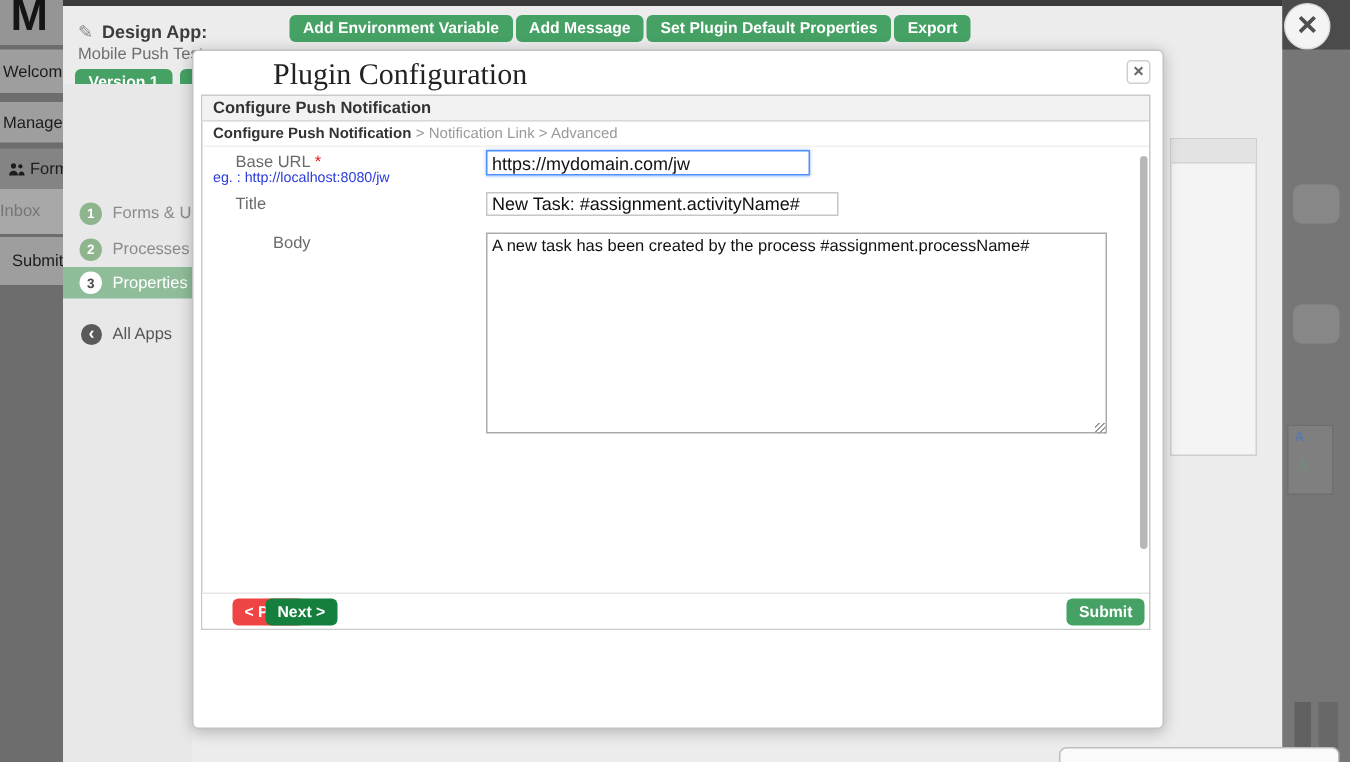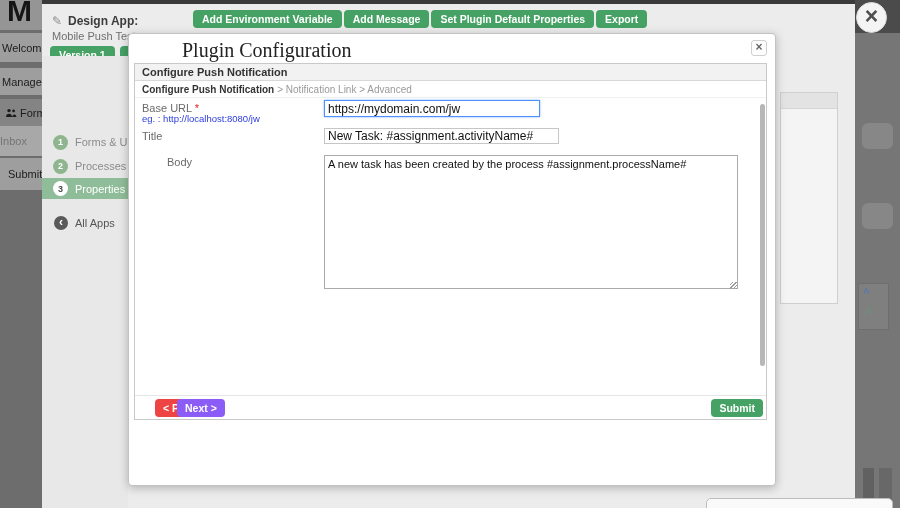--- a/index.html
+++ b/index.html
@@ -68,36 +68,36 @@
   
   .modal { position:absolute; left:128px; top:33px; width:648px; height:453px; background:#fff; border:1px solid #c3c3c3; border-radius:4px; box-shadow:0 2px 10px rgba(0,0,0,.25); z-index:20; }
   .modal-title { position:absolute; left:8px; top:5px; font-family:"Liberation Serif",serif; font-size:20px; color:#222;margin-left:45px; }
   .modal-close { position:absolute; right:8px; top:6px; width:16px; height:16px; background:#fdfdfd; border:1px solid #cfcfcf; border-radius:3px; color:#666; font-size:12px; font-weight:bold; line-height:13px; text-align:center; cursor:pointer; }
 
   .wizard { position:absolute; left:5px; top:29px; width:633px; height:357px; border:1px solid #c9c9c9; background:#fff; }
   .wiz-header { height:17px; background:#f2f2f2; border-bottom:1px solid #d8d8d8; font-size:11px; font-weight:bold; color:#333; line-height:17px; padding-left:7px; }
   .wiz-crumbs { height:17px; font-size:10px; line-height:18px; padding-left:7px; color:#9a9a9a; border-bottom:1px solid #f0f0f0; }
   .wiz-crumbs b { color:#333; margin-right:3px; }
 
-  .f-label { position:absolute; left:7px; font-size:11px; color:#6a6a6a; }
+  .f-label { position:absolute; left:22px; font-size:11px; color:#6a6a6a; }
   .f-req { color:#e02020; }
   .f-hint { position:absolute; left:7px; top:49px; font-size:9.5px; color:#2b3cdb; }
   .inp { position:absolute; left:189px; font-size:12px; color:#111; padding:1px 3px; font-family:"Liberation Sans",sans-serif; background:#fff; }
   .inp-url { top:36px; width:216px; height:17px; border:1px solid #4d90fe; box-shadow:0 0 2px rgba(77,144,254,.7); outline:none; }
   .inp-title { top:64px; width:235px; height:16px; border:1px solid #c6c6c6; outline:none; }
   .inp-body { top:91px; width:414px; height:134px; border:1px solid #ababab; resize:none; outline:none; font-size:11px; line-height:1.35; overflow:hidden; }
   .resize-grip { position:absolute; left:595px; top:218px; width:7px; height:7px; background:repeating-linear-gradient(135deg, transparent 0 1.5px, #9a9a9a 1.5px 2.5px); }
   .lbl-url { top:38px; } .lbl-title { top:66px; } .lbl-body { top:92px;padding-left:25px; }
 
   .wiz-scrollthumb { position:absolute; left:625px; top:40px; width:5px; height:262px; border-radius:3px; background:#b7b7b7; cursor:pointer; }
 
   .wiz-footer { position:absolute; left:0; bottom:0; width:631px; height:24px; border-top:1px solid #e6e6e6; background:#fff; }
   .wbtn { position:absolute; top:3px; border:none; border-radius:4px; color:#fff; font-size:10.5px; font-weight:bold; padding:3px 8px; cursor:pointer; font-family:"Liberation Sans",sans-serif; }
   .wbtn-prev { left:20px; background:#ef4444; }
-  .wbtn-next { left:42px; background:#8b5cf6; }
+  .wbtn-next { left:42px; background:#15803d; }
   .wbtn-submit { right:3px; background:#45a164; }
 </style>
 </head>
 <body>
 
 <div class="stage">
 
   <div class="appnav">
     <div class="logo-band">
       <span>M</span>

